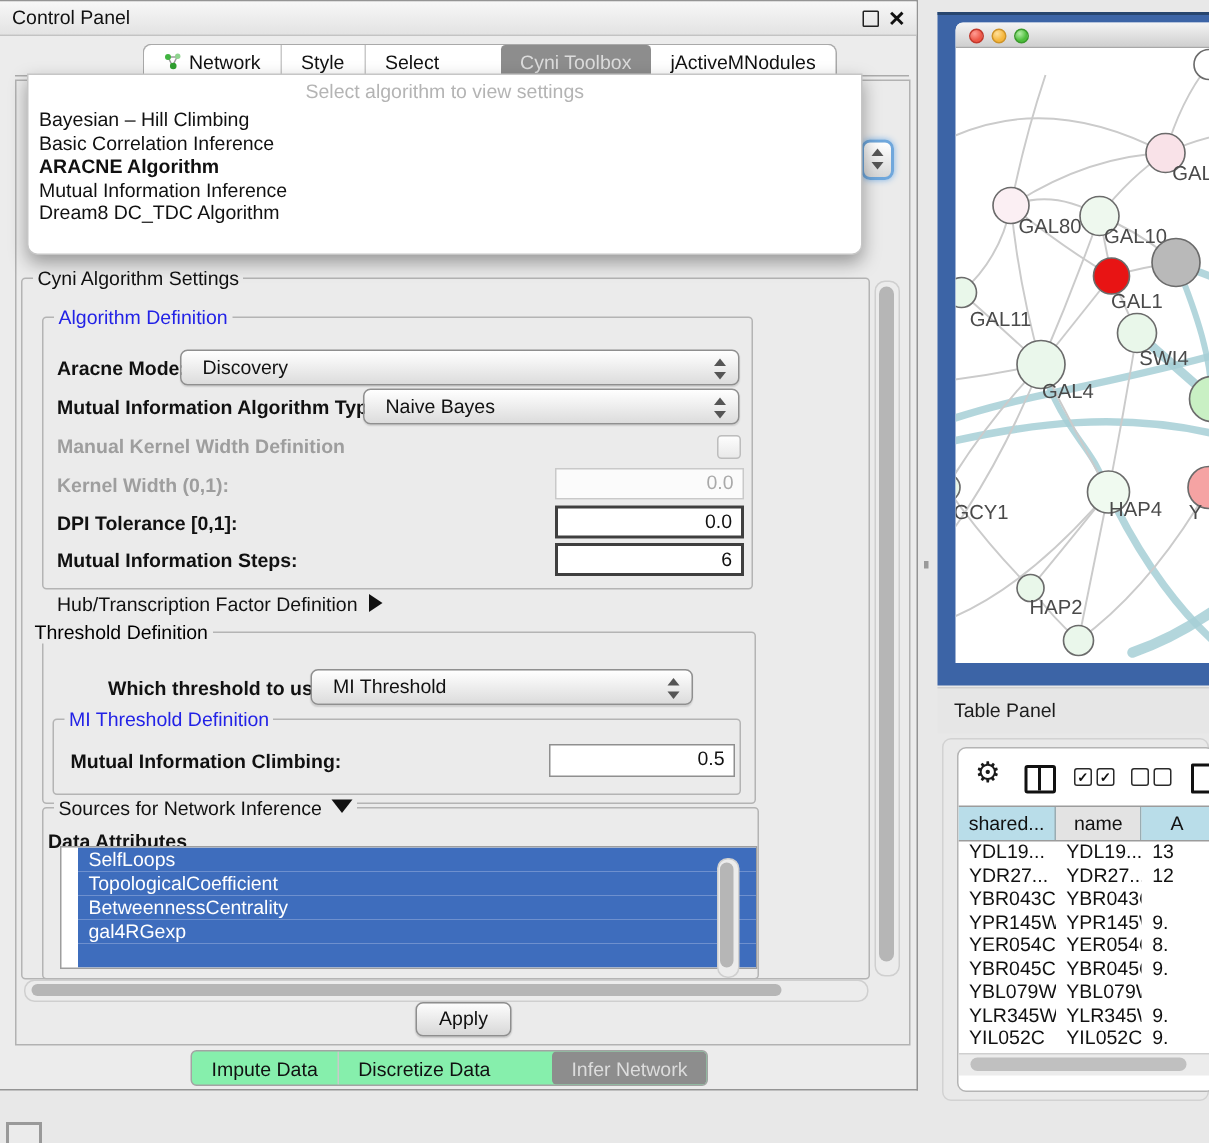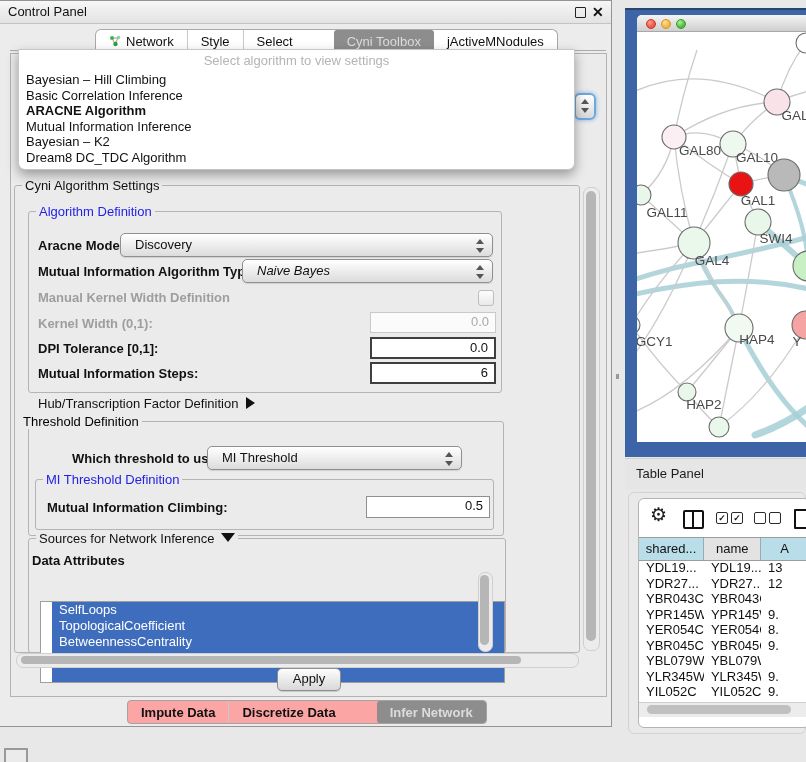--- a/index.html
+++ b/index.html
@@ -34,21 +34,21 @@
   .field.lite{border:1px solid #c9c9c9;background:#fbfbfb;color:#a9a9a9;}
   .field.med{border:1px solid #8f8f8f;}
   .chk{width:14px;height:14px;border:1px solid #bdbdbd;border-radius:3px;background:linear-gradient(#fdfdfd,#e9e9e9);}
   .tri-r{display:inline-block;width:0;height:0;border-top:6px solid transparent;border-bottom:6px solid transparent;border-left:9px solid #111;margin-left:8px;vertical-align:-1px;}
   .tri-d{display:inline-block;width:0;height:0;border-left:7px solid transparent;border-right:7px solid transparent;border-top:9px solid #111;margin-left:6px;vertical-align:1px;}
   #attrlist{background:#fff;border:1px solid #9e9e9e;overflow:hidden;}
   .attr{height:16px;line-height:16px;background:#3e6dbd;color:#fff;font-size:13px;padding-left:7px;}
   .sb-v{background:#ececec;border:1px solid #cfcfcf;border-radius:7px;}
   .sb-th{position:absolute;background:#b6b6b6;border-radius:6px;}
   #apply{font-size:13px;color:#111;text-align:center;line-height:19px;background:linear-gradient(#fdfdfd,#d8d8d8);border:1px solid #8e8e8e;border-radius:5px;box-shadow:0 1px 1px rgba(0,0,0,.15);}
-  #bottomtabs{display:flex;background:#fca5a5;border:1px solid #a3a3a3;border-radius:4px;overflow:hidden;height:22px;font-weight:bold;}
+  #bottomtabs{display:flex;background:#86efac;border:1px solid #a3a3a3;border-radius:4px;overflow:hidden;height:22px;}
   
   #popup{left:18px;top:48px;width:555px;height:119px;background:#fff;border:1px solid #c6c6c6;border-radius:0 0 7px 7px;box-shadow:0 5px 12px rgba(0,0,0,.35);z-index:40;}
   #popup .ph{height:22px;line-height:22px;text-align:center;color:#b4b4b4;font-size:13px;}
   .alg{height:15.5px;line-height:15.5px;font-size:13px;color:#111;padding-left:7px;white-space:nowrap;}
   #focusrem{left:574px;top:92px;width:22px;height:27px;background:linear-gradient(#fff,#d8d8d8);border:2px solid #6fa7dc;border-radius:6px;box-shadow:0 0 4px #7db3e8;z-index:35;box-sizing:border-box;}
   
   #net{left:625px;top:8px;width:181px;height:449px;background:#3c64a6;border-top:2px solid #27456e;box-sizing:border-box;}
   #net-inner{left:12px;top:5px;width:180px;height:427px;background:#fff;border-radius:5px 0 0 0;overflow:hidden;}
   #net-tb{left:0;top:0;width:100%;height:16px;background:linear-gradient(#f4f4f4,#cfcfcf);border-bottom:1px solid #a8a8a8;}
   .tl{position:absolute;top:4px;width:10px;height:10px;border-radius:50%;}
@@ -126,21 +126,21 @@
     <span class="abs legend" style="left:36px;top:203px;color:#2222e6;text-align:center;">Algorithm Definition</span>
 
     <span class="abs lbl b" style="left:38px;top:237px;">Aracne Mode:</span>
     <div class="abs combo" style="left:120px;top:232px;width:373px;height:24px;">
       <span style="margin-left:4px;">Discovery</span>
       <span class="spin"></span>
     </div>
 
     <span class="abs lbl b" style="left:38px;top:263px;">Mutual Information Algorithm Type:</span>
     <div class="abs combo" style="left:242px;top:258px;width:251px;height:24px;">
-      <span style="margin-left:4px;font-style:italic;">Naive Bayes</span>
+      <span style="margin-left:4px;">Naive Bayes</span>
       <span class="spin"></span>
     </div>
 
     <span class="abs lbl b gray" style="left:38px;top:289px;">Manual Kernel Width Definition</span>
     <div class="abs chk" style="left:478px;top:289px;"></div>
 
     <span class="abs lbl b gray" style="left:38px;top:315px;">Kernel Width (0,1):</span>
     <div class="abs field lite" style="left:370px;top:311px;width:126px;height:21px;">0.0</div>
 
     <span class="abs lbl b" style="left:38px;top:340px;">DPI Tolerance [0,1]:</span>
@@ -165,21 +165,21 @@
     <div class="abs fsbox" style="left:35px;top:478px;width:457px;height:49px;"></div>
     <span class="abs legend" style="left:43px;top:471px;color:#2222e6;">MI Threshold Definition</span>
 
     <span class="abs lbl b" style="left:47px;top:499px;">Mutual Information Climbing:</span>
     <div class="abs field med" style="left:366px;top:495px;width:124px;height:22px;">0.5</div>
 
     <div class="abs fsbox" style="left:28px;top:537px;width:476px;height:113px;"></div>
     <span class="abs legend" style="left:36px;top:530px;color:#111;"><span>Sources for Network Inference</span><span class="tri-d"></span></span>
 
     <span class="abs lbl b" style="left:32px;top:552px;">Data Attributes</span>
-    <div id="attrlist" class="abs" style="left:40px;top:600px;width:452px;height:80px;padding-left:11px;">
+    <div id="attrlist" class="abs" style="left:40px;top:563px;width:452px;height:80px;padding-left:11px;">
         <div class="attr">SelfLoops</div>
         <div class="attr">TopologicalCoefficient</div>
         <div class="attr">BetweennessCentrality</div>
         <div class="attr">gal4RGexp</div>
         <div class="attr"></div>
       </div>
     <div class="abs sb-v" style="left:478px;top:571px;width:13px;height:78px;">
       <div class="sb-th" style="left:1px;top:2px;width:9px;height:70px;"></div>
     </div>
 
@@ -198,21 +198,20 @@
         <div class="tab sel">Infer Network</div>
       </div>
 
     <div id="popup" class="abs">
       <div class="ph">Select algorithm to view settings</div>
       <div id="alg-items">
           <div class="alg">Bayesian – Hill Climbing</div>
           <div class="alg">Basic Correlation Inference</div>
           <div class="alg" style="font-weight: bold;">ARACNE Algorithm</div>
           <div class="alg">Mutual Information Inference</div>
-          <div class="alg">Bayesian – K2</div>
           <div class="alg">Dream8 DC_TDC Algorithm</div>
         </div>
     </div>
     <div id="focusrem" class="abs">
         <span class="spin" style="right:5px;top:3px;"></span>
       </div>
   </div>
 
   <div id="net" class="abs">
     <div id="net-inner" class="abs">

